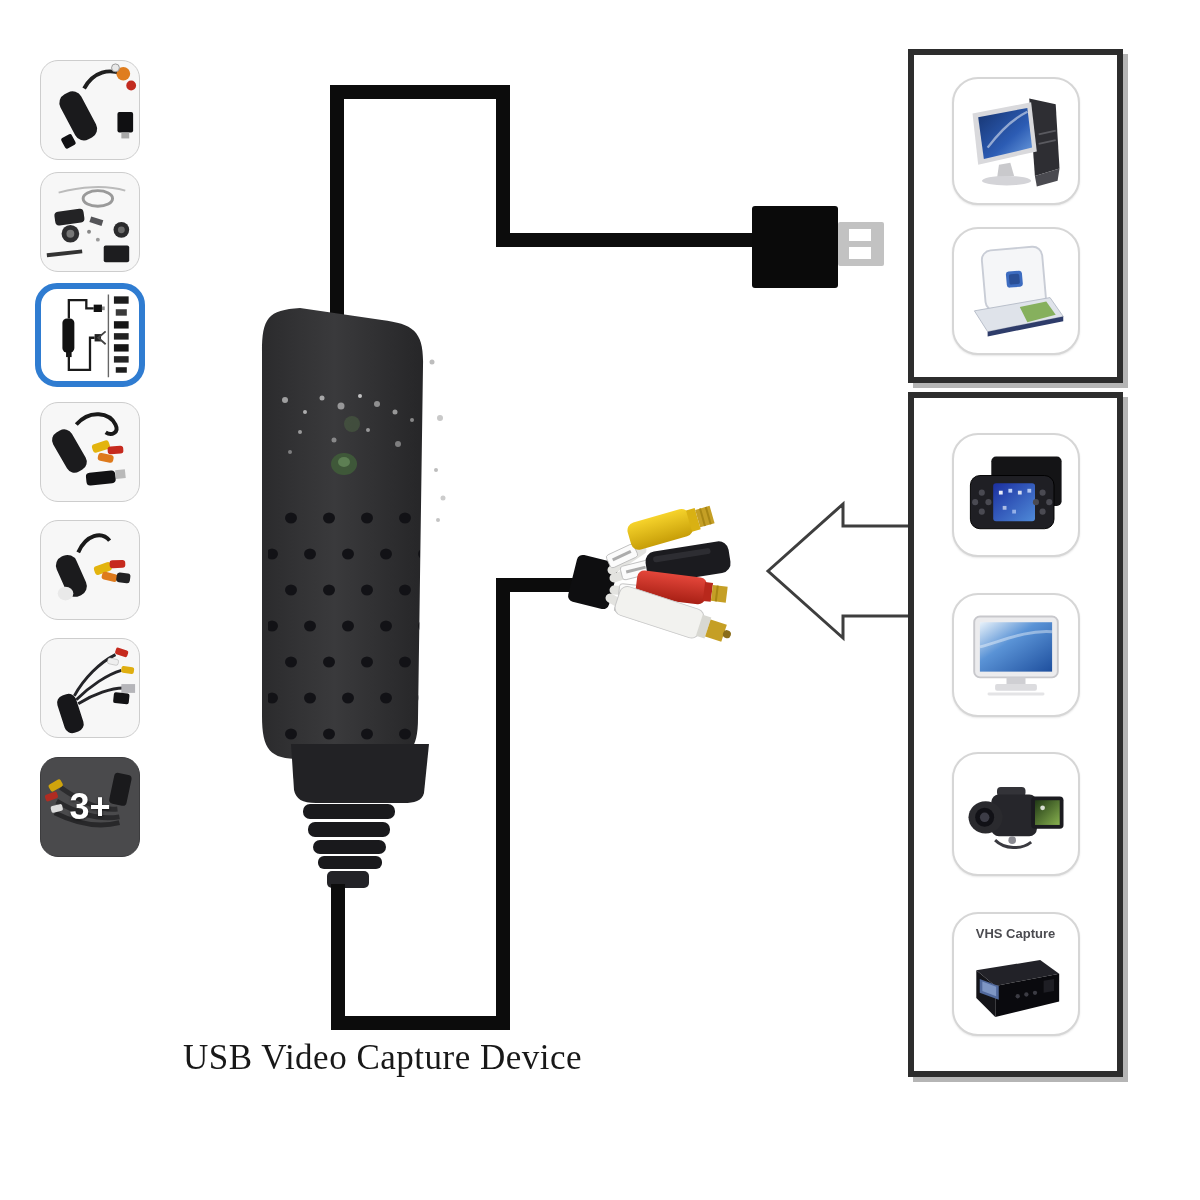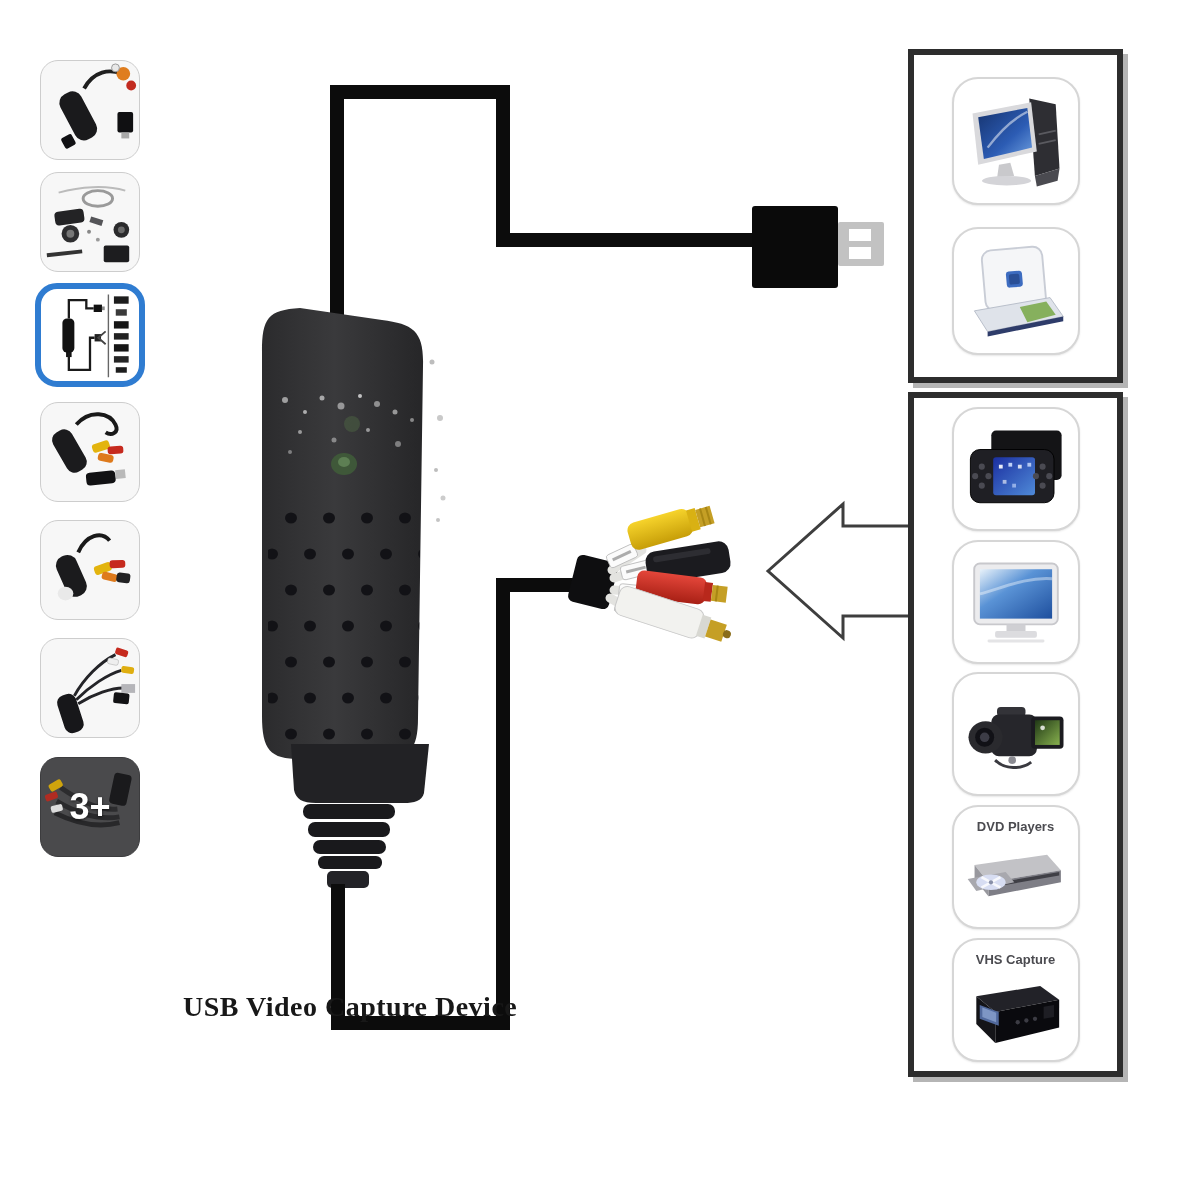--- a/index.html
+++ b/index.html
@@ -10,22 +10,22 @@
          border:1px solid #cdcdcd;border-radius:18px;overflow:hidden;box-sizing:border-box;}
   .thumb svg{display:block;width:100%;height:100%;}
   .thumb.selected{left:35px;width:110px;height:104px;border:6px solid #2f7cd1;border-radius:22px;
                   background:#ffffff;}
   .thumb.dark{background:#4a4a4c;border:1px solid #3c3c3e;}
   .more-label{position:absolute;left:0;top:0;width:100%;height:100%;display:flex;
               align-items:center;justify-content:center;color:#ffffff;font-size:36px;
               font-weight:bold;text-shadow:0 1px 3px rgba(0,0,0,.6);}
   
   #diagram-svg{position:absolute;left:0;top:0;}
-  #caption{position:absolute;left:183px;top:991px;font-family:"Liberation Serif",serif;
-           font-weight:bold;font-size:28px;color:#181818;letter-spacing:.5px;}
+  #caption{position:absolute;left:183px;top:1038px;font-family:"Liberation Serif",serif;
+           font-weight:normal;font-size:35px;color:#181818;letter-spacing:.5px;}
   
   .panel{position:absolute;border:6px solid #2d2d2d;background:#ffffff;box-sizing:border-box;
          box-shadow:5px 5px 0 rgba(90,90,90,.45);display:flex;flex-direction:column;
          align-items:center;justify-content:space-evenly;}
   #panel-outputs{left:908px;top:49px;width:215px;height:334px;}
   #panel-sources{left:908px;top:392px;width:215px;height:685px;}
   .tile{width:128px;background:#ffffff;border:2px solid #d6d6d6;border-radius:26px;
         box-sizing:border-box;display:flex;flex-direction:column;align-items:center;
         justify-content:center;box-shadow:0 1px 2px rgba(0,0,0,.10);}
   #panel-outputs .tile{height:128px;}
@@ -372,33 +372,20 @@
         <circle cx="27" cy="56" r="10" fill="#111116"></circle>
         <circle cx="27" cy="56" r="5" fill="#3c3c46"></circle>
         <rect x="76" y="34" width="34" height="34" rx="4" fill="#1b1b20"></rect>
         <rect x="80" y="38" width="26" height="26" fill="url(#scrCam)"></rect>
         <circle cx="88" cy="46" r="2.5" fill="#ffffff" opacity=".8"></circle>
         <circle cx="56" cy="80" r="4" fill="#8b8b92"></circle>
         <path d="M38 80 C48 90 66 90 76 82" stroke="#3a3a40" stroke-width="3" fill="none"></path>
       </svg>
     </div>
     <div class="tile">
-      <div class="tile-label">DVD Players</div>
-      <svg width="110" height="82" viewBox="0 0 120 95">
-        <polygon points="12,36 96,24 112,42 28,56" fill="#c2c2c6"></polygon>
-        <polygon points="28,56 112,42 112,56 28,72" fill="#7e7e86"></polygon>
-        <polygon points="12,36 28,56 28,72 12,52" fill="#98989e"></polygon>
-        <polygon points="30,58 110,44 110,48 30,62" fill="#3f3f46"></polygon>
-        <polygon points="4,52 48,44 58,56 14,66" fill="#a8a8ae"></polygon>
-        <ellipse cx="31" cy="56" rx="17" ry="9" fill="#d7ddf2"></ellipse>
-        <path d="M20 50 L42 62 M42 50 L20 62" stroke="#ffffff" stroke-width="3" opacity=".8"></path>
-        <circle cx="31" cy="56" r="2.5" fill="#8890a8"></circle>
-      </svg>
-    </div>
-    <div class="tile">
       <div class="tile-label">VHS Capture</div>
       <svg width="110" height="82" viewBox="0 0 120 95">
         <polygon points="14,34 88,22 110,38 36,52" fill="#222228"></polygon>
         <polygon points="36,52 110,38 110,70 36,88" fill="#0a0a0e"></polygon>
         <polygon points="14,34 36,52 36,88 14,66" fill="#141418"></polygon>
         <polygon points="18,44 40,52 40,68 18,60" fill="#51699c"></polygon>
         <polygon points="21,47 37,53 37,64 21,58" fill="#7e96c4"></polygon>
         <circle cx="62" cy="64" r="2.5" fill="#3c3c44"></circle>
         <circle cx="72" cy="62" r="2.5" fill="#3c3c44"></circle>
         <circle cx="82" cy="60" r="2.5" fill="#3c3c44"></circle>

